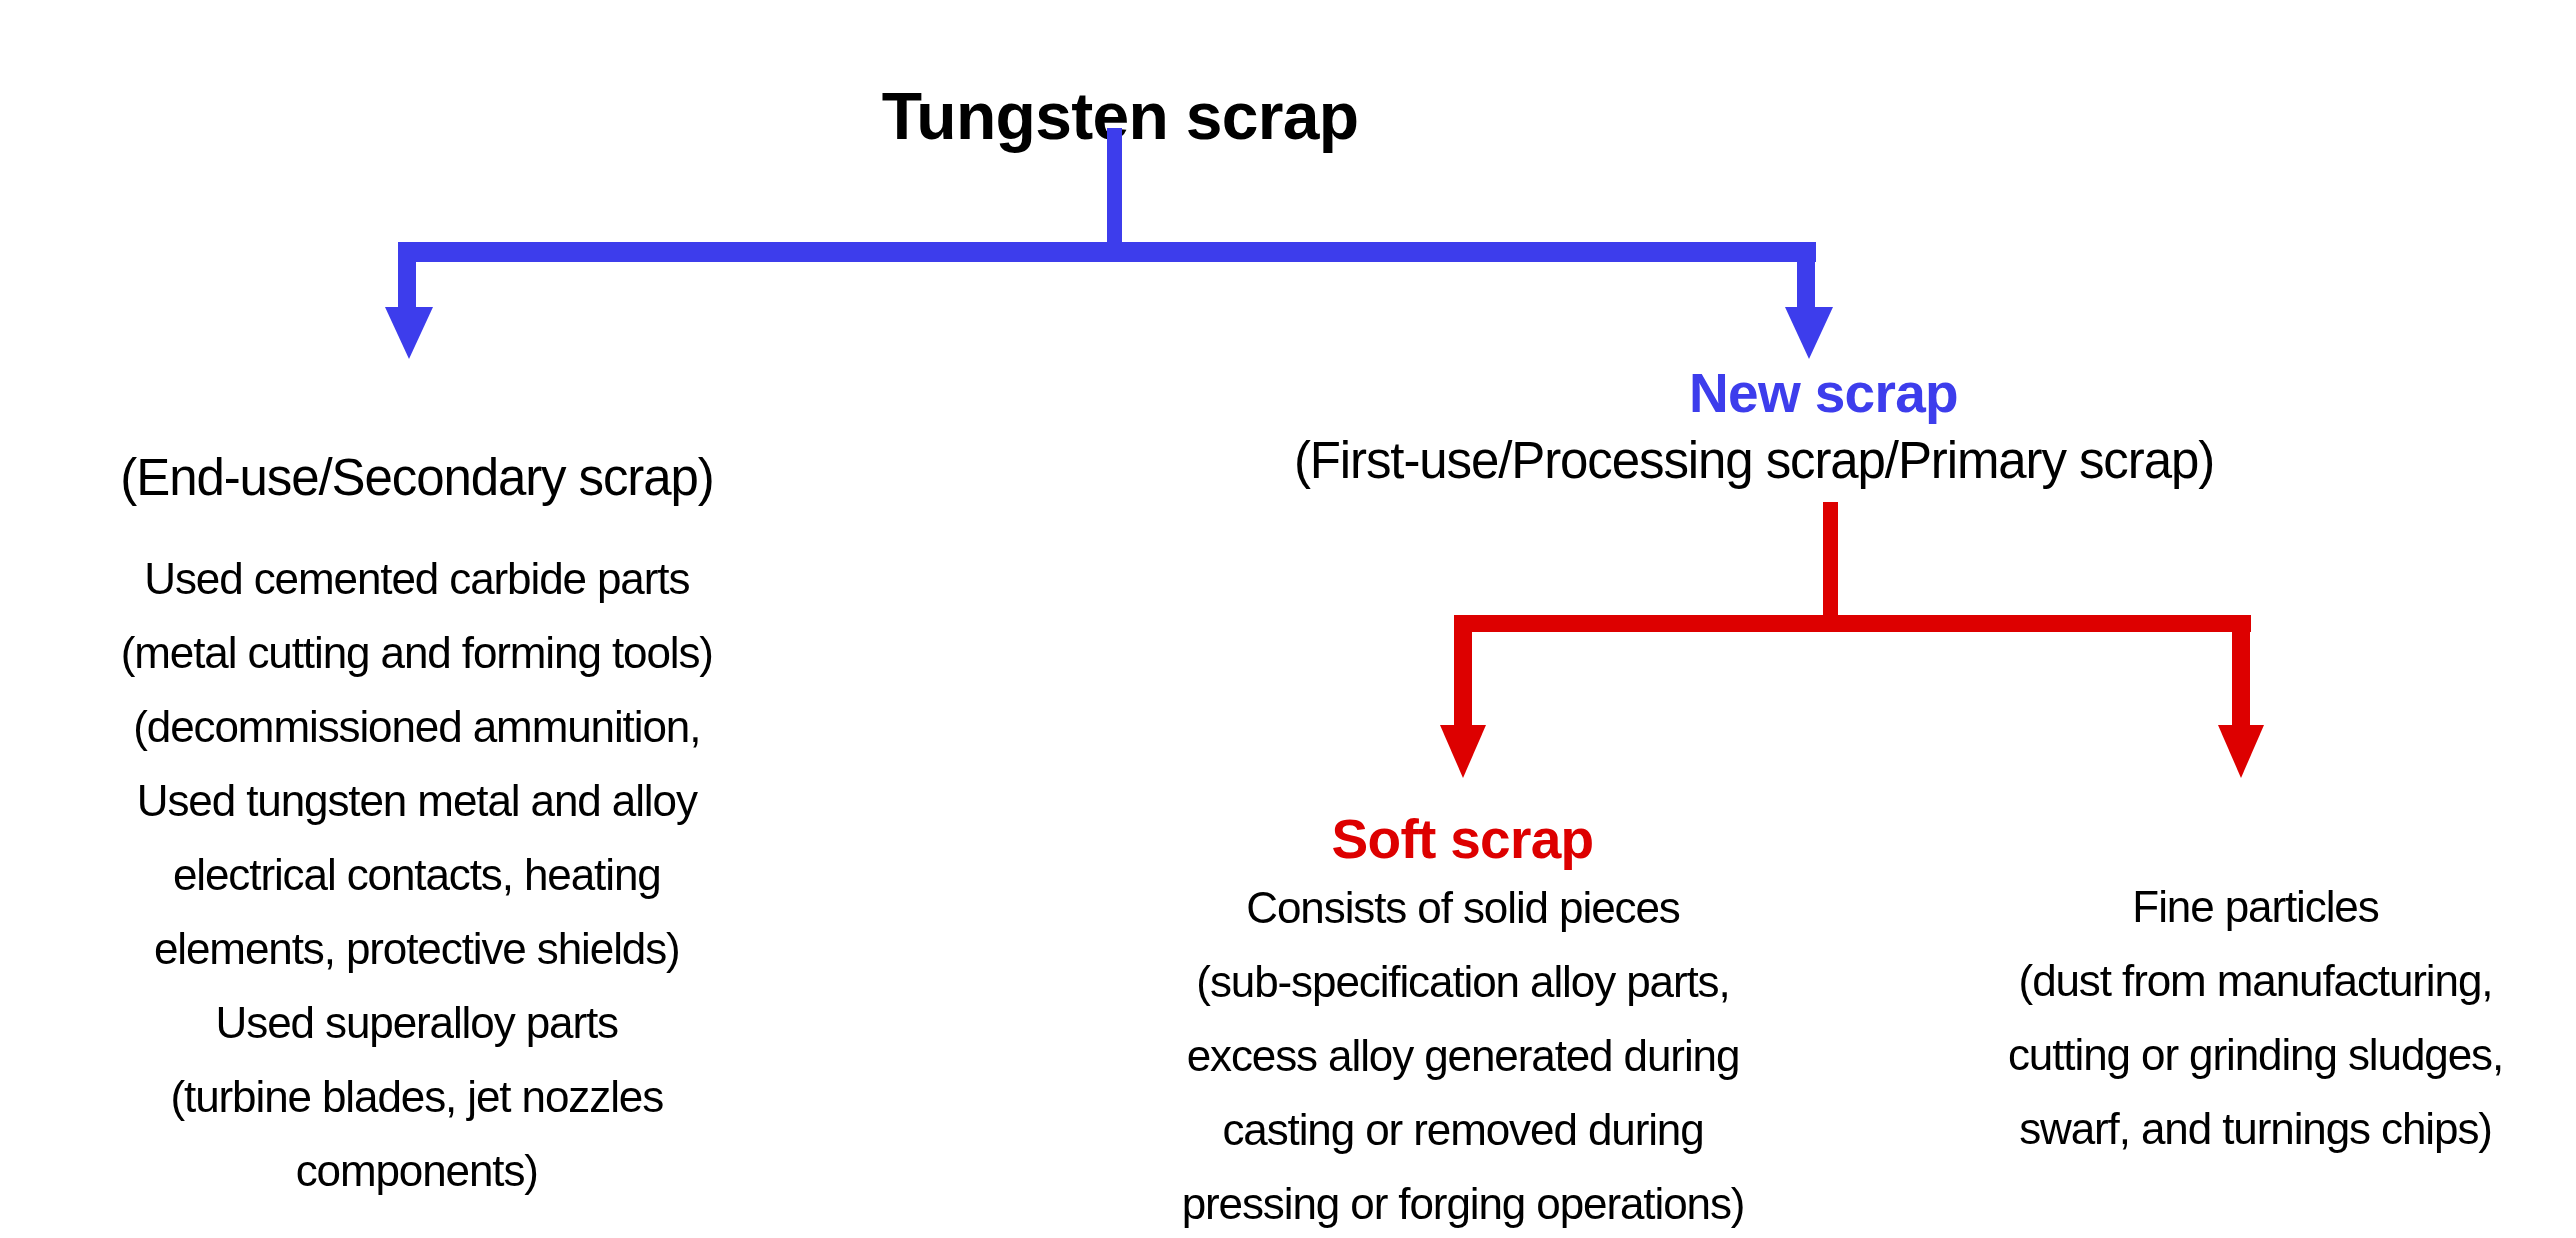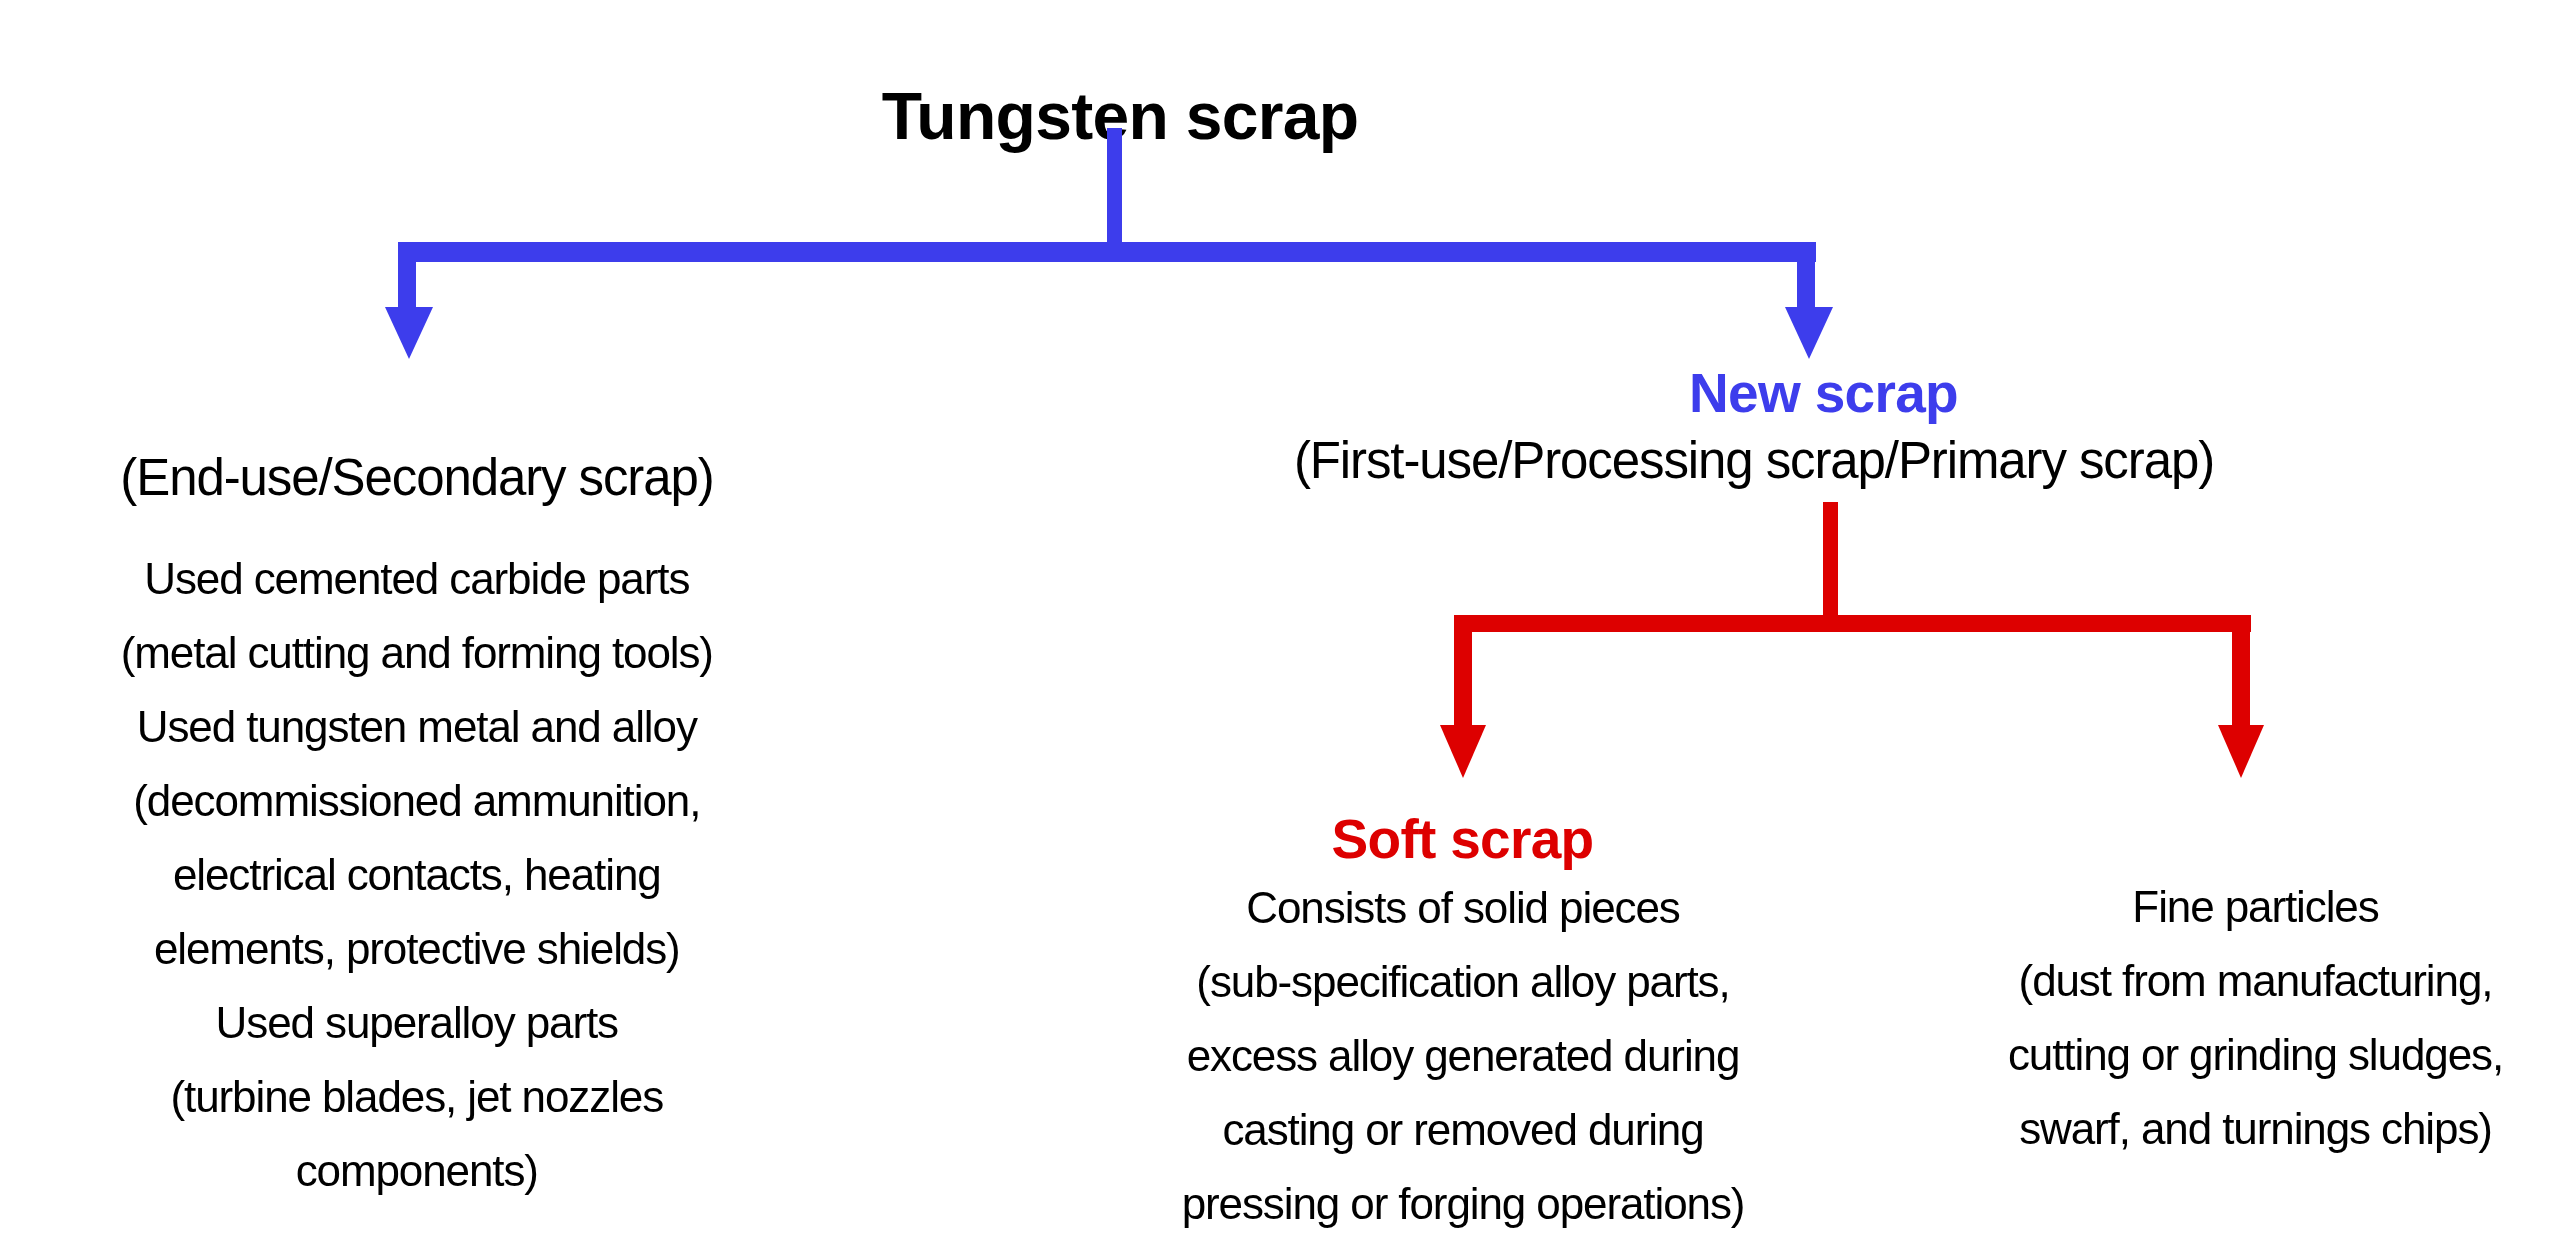--- a/index.html
+++ b/index.html
@@ -102,22 +102,22 @@
   <div id="blue-hbar" class="abs bar"></div>
   <div id="blue-left-arm" class="abs bar"></div>
   <div id="blue-left-head" class="abs head-down"></div>
   <div id="blue-right-arm" class="abs bar"></div>
   <div id="blue-right-head" class="abs head-down"></div>
 
   <div id="old-subtitle" class="abs center subtitle nowrap">(End-use/Secondary scrap)</div>
   <div id="old-lines" class="abs center">
     <div class="body-line nowrap">Used cemented carbide parts</div>
     <div class="body-line nowrap">(metal cutting and forming tools)</div>
+    <div class="body-line nowrap">(decommissioned ammunition,</div>
     <div class="body-line nowrap">Used tungsten metal and alloy</div>
-    <div class="body-line nowrap">(decommissioned ammunition,</div>
     <div class="body-line nowrap">electrical contacts, heating</div>
     <div class="body-line nowrap">elements, protective shields)</div>
     <div class="body-line nowrap">Used superalloy parts</div>
     <div class="body-line nowrap">(turbine blades, jet nozzles</div>
     <div class="body-line nowrap">components)</div>
   </div>
 
   <div id="new-heading" class="abs center heading blue nowrap">New scrap</div>
   <div id="new-subtitle" class="abs center subtitle nowrap">(First-use/Processing scrap/Primary scrap)</div>
 

